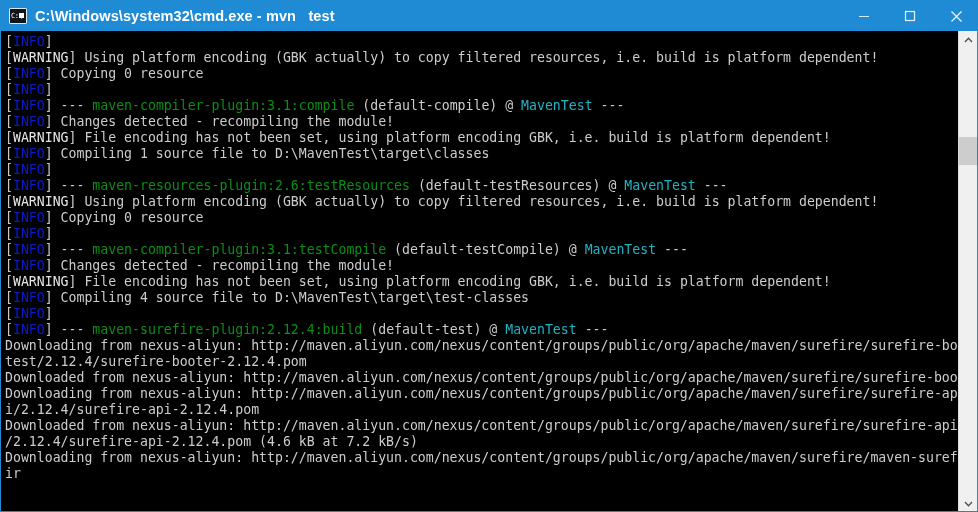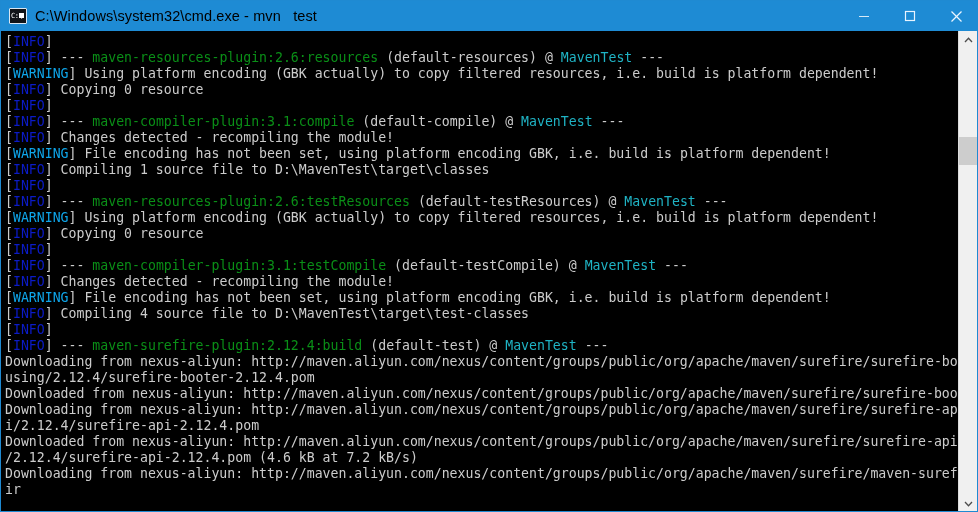--- a/index.html
+++ b/index.html
@@ -58,25 +58,26 @@
     position: absolute;
     right: 2px;
     top: 4px;
     width: 5px;
     height: 5px;
     background: #ffffff;
   }
   #title-text {
     font-family: "Liberation Sans", sans-serif;
     font-size: 14.5px;
-    color: #000000;
+    color: #ffffff;
     white-space: pre;
     letter-spacing: 0.1px;
     flex: 0 1 auto;
     overflow: hidden;
+    font-weight: bold;
   }
   #window-controls {
     position: absolute;
     right: 0;
     top: 0;
     height: 30px;
     display: flex;
   }
   .wc-btn {
     width: 46px;
@@ -105,21 +106,21 @@
   }
   .line {
     height: 16px;
     white-space: pre;
     color: #c0c0c0;
     font-family: "DejaVu Sans Mono", "Liberation Mono", monospace;
     overflow: hidden;
   }
   .c-white   { color: #cccccc; }
   .c-blue    { color: #0b1bc8; }
-  .c-yellow  { color: #0ea5e9; }
+  .c-yellow  { color: #e5e5e5; }
   .c-green   { color: #0a8f17; }
   .c-cyan    { color: #1fb3c4; }
   
   #scrollbar {
     position: absolute;
     top: 30px;
     right: 0;
     width: 19px;
     height: 481px;
     background: #f0f0f0;
@@ -177,41 +178,40 @@
         <svg width="13" height="13" viewBox="0 0 13 13">
           <line x1="1.5" y1="1.5" x2="11.5" y2="11.5" stroke="#eaf5ff" stroke-width="1.2"></line>
           <line x1="11.5" y1="1.5" x2="1.5" y2="11.5" stroke="#eaf5ff" stroke-width="1.2"></line>
         </svg>
       </div>
     </div>
   </div>
 
   <div id="console">
       <div class="line"><span class="c-white">[</span><span class="c-blue">INFO</span><span class="c-white">] </span></div>
-      <div class="line"><span class="c-white">[</span><span class="c-blue">INFO</span><span class="c-white">] --- </span><span class="c-green">maven-resources-plugin:2.6:resources</span><span class="c-white"> (default-resources) @ </span><span class="c-cyan">MavenTest</span><span class="c-white"> ---</span></div>
       <div class="line"><span class="c-white">[</span><span class="c-yellow">WARNING</span><span class="c-white">] Using platform encoding (GBK actually) to copy filtered resources, i.e. build is platform dependent!</span></div>
       <div class="line"><span class="c-white">[</span><span class="c-blue">INFO</span><span class="c-white">] Copying 0 resource</span></div>
       <div class="line"><span class="c-white">[</span><span class="c-blue">INFO</span><span class="c-white">] </span></div>
       <div class="line"><span class="c-white">[</span><span class="c-blue">INFO</span><span class="c-white">] --- </span><span class="c-green">maven-compiler-plugin:3.1:compile</span><span class="c-white"> (default-compile) @ </span><span class="c-cyan">MavenTest</span><span class="c-white"> ---</span></div>
       <div class="line"><span class="c-white">[</span><span class="c-blue">INFO</span><span class="c-white">] Changes detected - recompiling the module!</span></div>
       <div class="line"><span class="c-white">[</span><span class="c-yellow">WARNING</span><span class="c-white">] File encoding has not been set, using platform encoding GBK, i.e. build is platform dependent!</span></div>
       <div class="line"><span class="c-white">[</span><span class="c-blue">INFO</span><span class="c-white">] Compiling 1 source file to D:\MavenTest\target\classes</span></div>
       <div class="line"><span class="c-white">[</span><span class="c-blue">INFO</span><span class="c-white">] </span></div>
       <div class="line"><span class="c-white">[</span><span class="c-blue">INFO</span><span class="c-white">] --- </span><span class="c-green">maven-resources-plugin:2.6:testResources</span><span class="c-white"> (default-testResources) @ </span><span class="c-cyan">MavenTest</span><span class="c-white"> ---</span></div>
       <div class="line"><span class="c-white">[</span><span class="c-yellow">WARNING</span><span class="c-white">] Using platform encoding (GBK actually) to copy filtered resources, i.e. build is platform dependent!</span></div>
       <div class="line"><span class="c-white">[</span><span class="c-blue">INFO</span><span class="c-white">] Copying 0 resource</span></div>
       <div class="line"><span class="c-white">[</span><span class="c-blue">INFO</span><span class="c-white">] </span></div>
       <div class="line"><span class="c-white">[</span><span class="c-blue">INFO</span><span class="c-white">] --- </span><span class="c-green">maven-compiler-plugin:3.1:testCompile</span><span class="c-white"> (default-testCompile) @ </span><span class="c-cyan">MavenTest</span><span class="c-white"> ---</span></div>
       <div class="line"><span class="c-white">[</span><span class="c-blue">INFO</span><span class="c-white">] Changes detected - recompiling the module!</span></div>
       <div class="line"><span class="c-white">[</span><span class="c-yellow">WARNING</span><span class="c-white">] File encoding has not been set, using platform encoding GBK, i.e. build is platform dependent!</span></div>
       <div class="line"><span class="c-white">[</span><span class="c-blue">INFO</span><span class="c-white">] Compiling 4 source file to D:\MavenTest\target\test-classes</span></div>
       <div class="line"><span class="c-white">[</span><span class="c-blue">INFO</span><span class="c-white">] </span></div>
       <div class="line"><span class="c-white">[</span><span class="c-blue">INFO</span><span class="c-white">] --- </span><span class="c-green">maven-surefire-plugin:2.12.4:build</span><span class="c-white"> (default-test) @ </span><span class="c-cyan">MavenTest</span><span class="c-white"> ---</span></div>
       <div class="line"><span class="c-white">Downloading from nexus-aliyun: http://maven.aliyun.com/nexus/content/groups/public/org/apache/maven/surefire/surefire-bo</span></div>
-      <div class="line"><span class="c-white">using/2.12.4/surefire-booter-2.12.4.pom</span></div>
+      <div class="line"><span class="c-white">test/2.12.4/surefire-booter-2.12.4.pom</span></div>
       <div class="line"><span class="c-white">Downloaded from nexus-aliyun: http://maven.aliyun.com/nexus/content/groups/public/org/apache/maven/surefire/surefire-boo</span></div>
       <div class="line"><span class="c-white">Downloading from nexus-aliyun: http://maven.aliyun.com/nexus/content/groups/public/org/apache/maven/surefire/surefire-ap</span></div>
       <div class="line"><span class="c-white">i/2.12.4/surefire-api-2.12.4.pom</span></div>
       <div class="line"><span class="c-white">Downloaded from nexus-aliyun: http://maven.aliyun.com/nexus/content/groups/public/org/apache/maven/surefire/surefire-api</span></div>
       <div class="line"><span class="c-white">/2.12.4/surefire-api-2.12.4.pom (4.6 kB at 7.2 kB/s)</span></div>
       <div class="line"><span class="c-white">Downloading from nexus-aliyun: http://maven.aliyun.com/nexus/content/groups/public/org/apache/maven/surefire/maven-suref</span></div>
       <div class="line"><span class="c-white">ir</span></div>
     </div>
 
   <div id="scrollbar">

